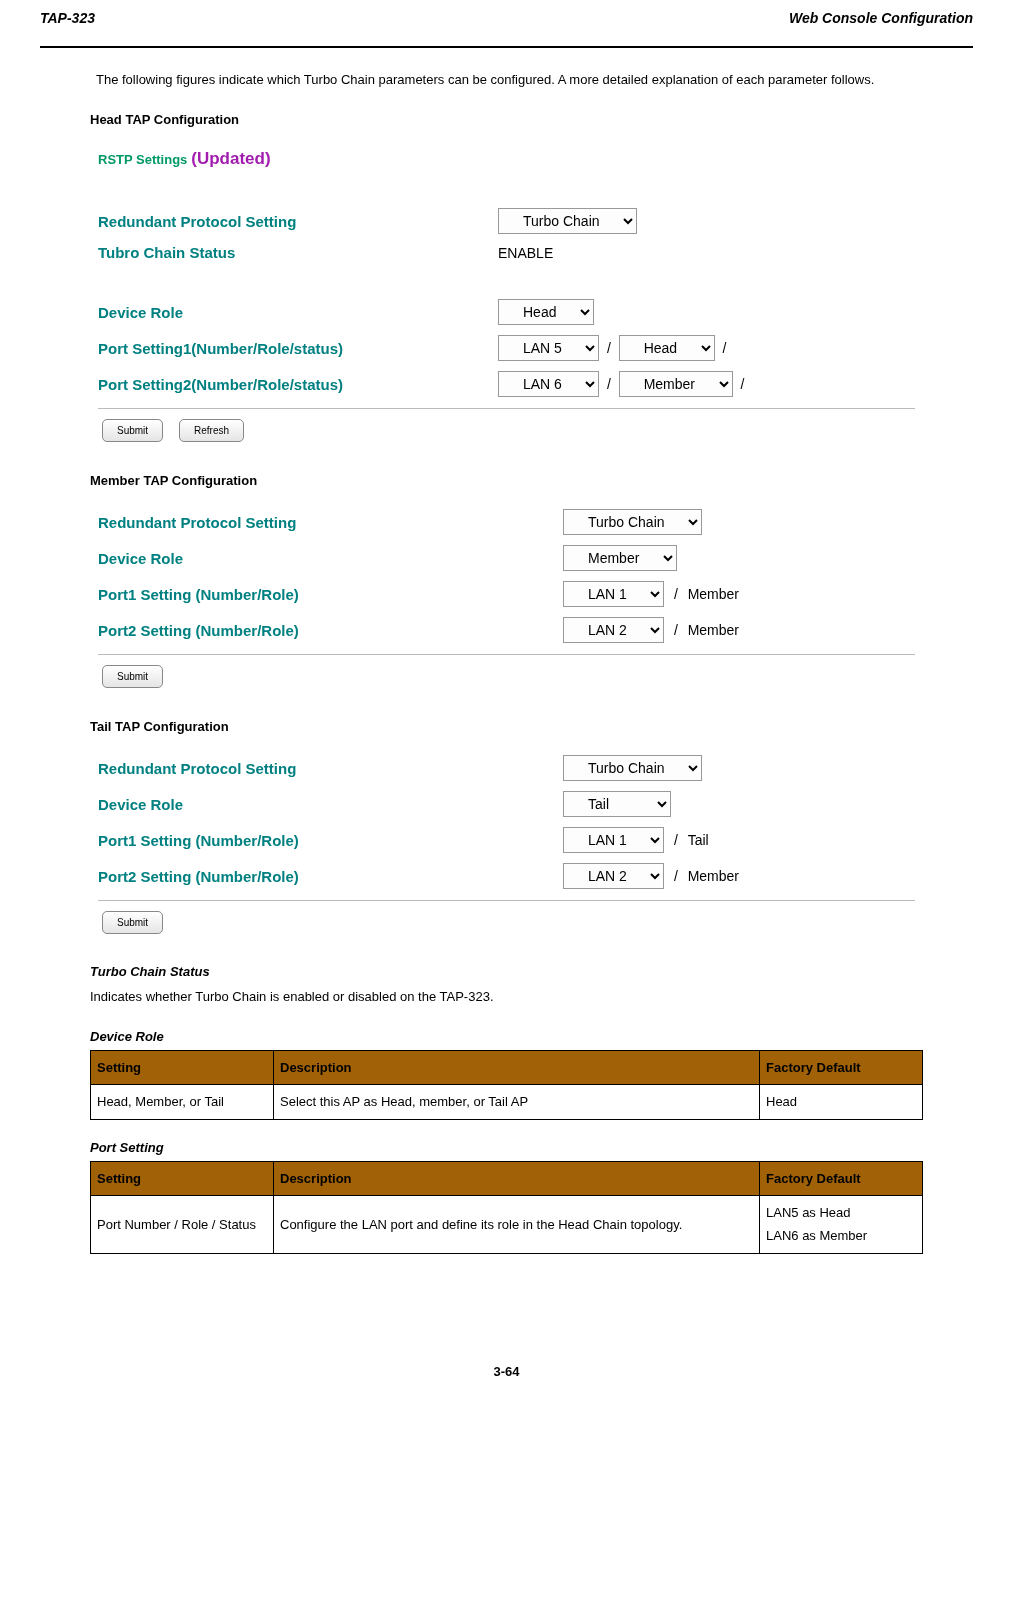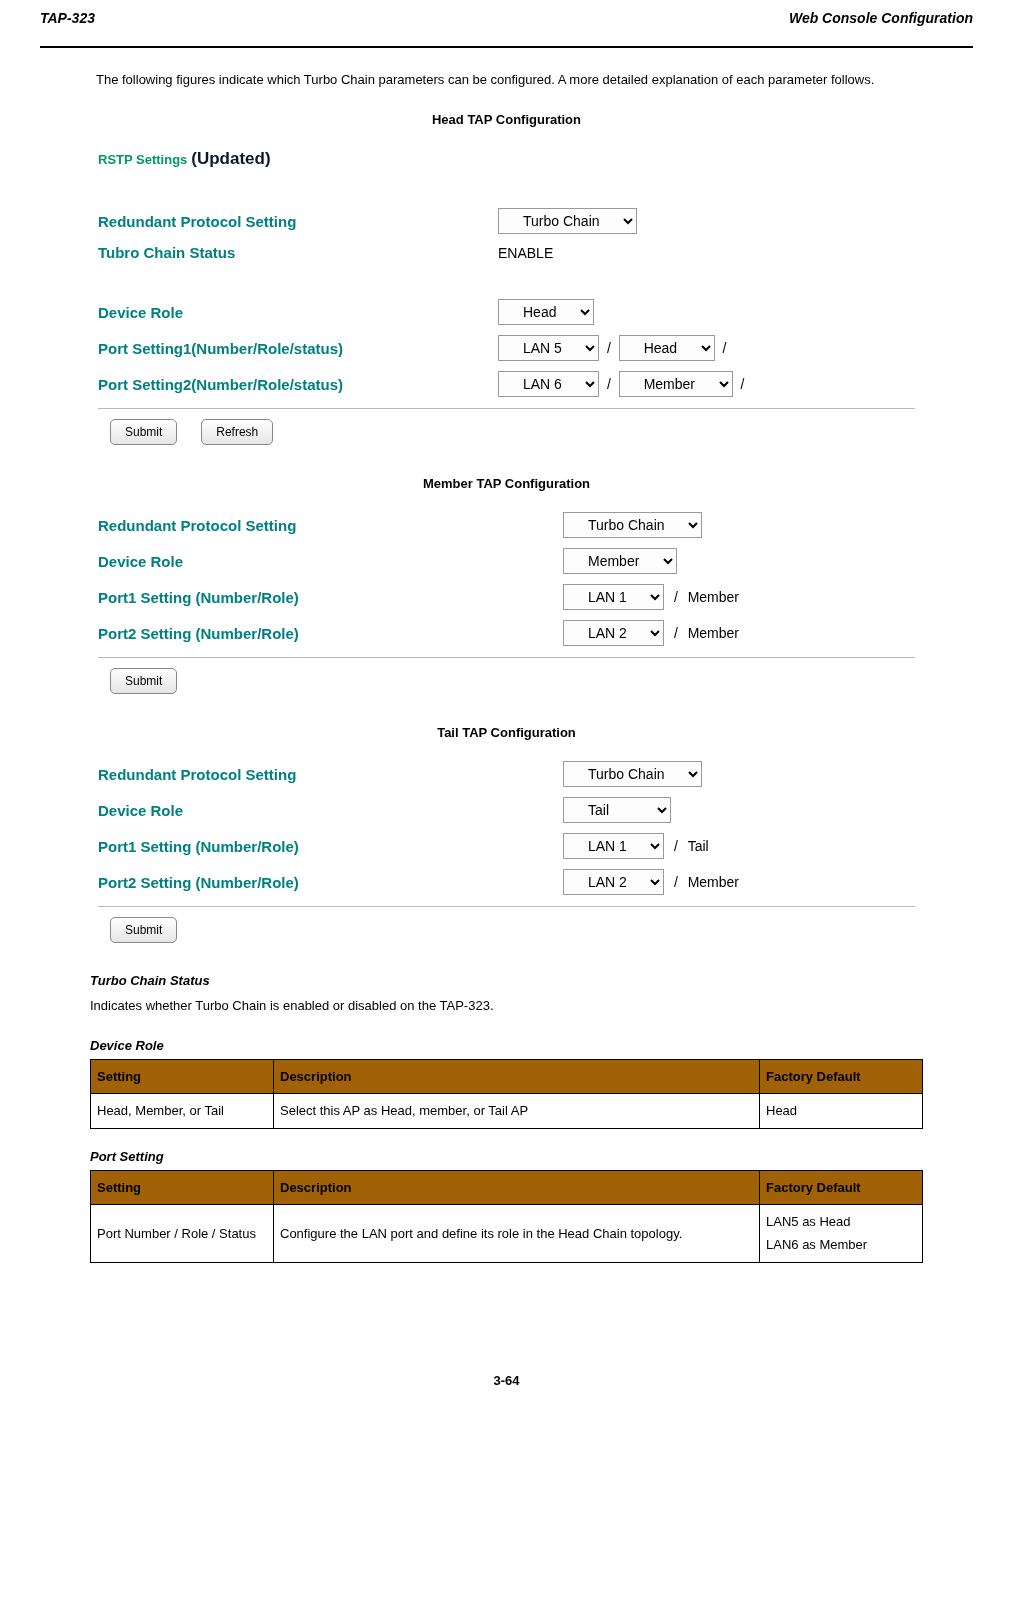--- a/index.html
+++ b/index.html
@@ -27,21 +27,20 @@
   .content {
     padding: 0 50px;
   }
   p.intro {
     line-height: 1.8;
     margin: 6px 0 10px 6px;
   }
   .sub-head {
     font-weight: bold;
     margin: 21px 0 10px 0;
-    text-align: center;
   }
   .sub-head-italic {
     font-weight: bold;
     font-style: italic;
     margin: 20px 0 6px 0;
   }
   .config-block {
     border: 0;
     padding: 6px 0 10px 0;
     font-family: "Segoe UI", Arial, sans-serif;
@@ -49,21 +48,21 @@
   }
   .rstp-title {
     padding: 6px 8px 6px 8px;
   }
   .rstp-title .green {
     color: #009966;
     font-weight: bold;
     font-size: 13px;
   }
   .rstp-title .blue {
-    color: #0f172a;
+    color: #a21caf;
     font-weight: bold;
     font-size: 17px;
   }
   .cfg-row {
     display: flex;
     align-items: center;
     padding: 5px 8px;
   }
   .cfg-label {
     color: #008080;
@@ -104,22 +103,22 @@
     border-top: 1px solid #bbb;
     margin: 6px 8px 10px 8px;
   }
   .btn {
     display: inline-block;
     border: 1px solid #888;
     border-radius: 5px;
     background: linear-gradient(#fff, #e5e5e5);
     padding: 5px 14px;
     font-family: Arial, sans-serif;
-    font-size: 12px;
-    margin-left: 20px;
+    font-size: 10px;
+    margin-left: 12px;
     cursor: pointer;
   }
   table.doc {
     border-collapse: collapse;
     width: 100%;
     margin: 2px 0 12px 0;
   }
   table.doc th, table.doc td {
     border: 1px solid #000;
     padding: 5px 6px;

